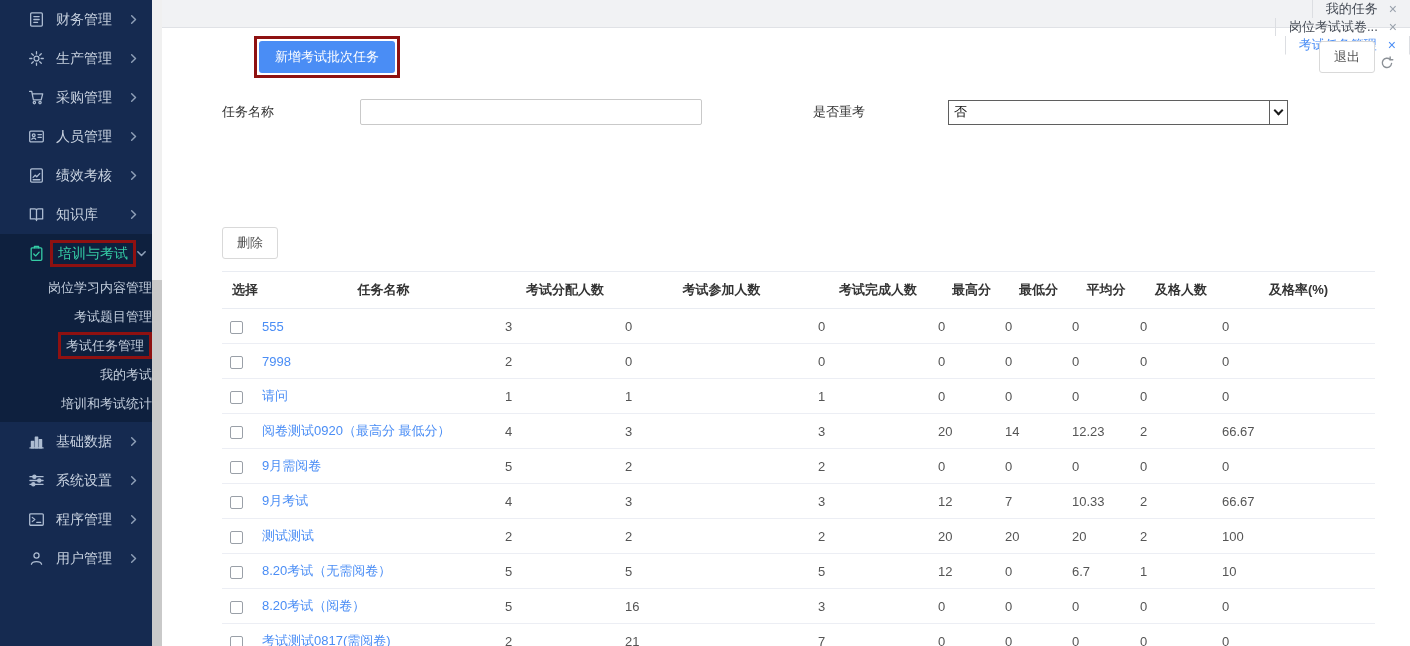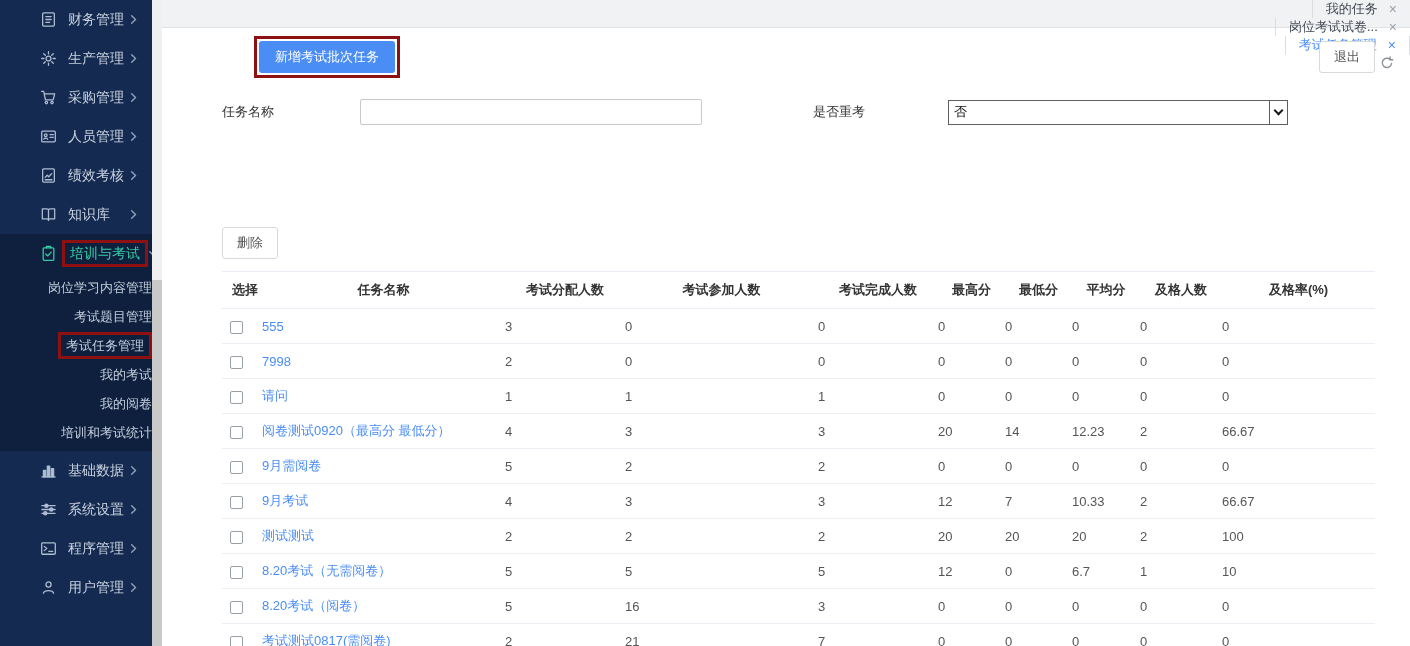--- a/index.html
+++ b/index.html
@@ -7,21 +7,21 @@
     --sb-bg:#152a50; --sb-sub:#0e203e; --pgbtn:#7fb0f4;
   }
   *{box-sizing:border-box;}
   html,body{margin:0;padding:0;}
   body{
     width:1410px;height:646px;overflow:hidden;display:flex;
     font-family:"Liberation Sans",sans-serif;background:#fff;
   }
   
   #sidebar{width:152px;flex-shrink:0;background:var(--sb-bg);color:#c7d1df;overflow:hidden;}
-  .menu-item{height:39px;display:flex;align-items:center;padding:0 13px 0 40px;cursor:pointer;font-size:14px;white-space:nowrap;}
+  .menu-item{height:39px;display:flex;align-items:center;padding:0 13px 0 28px;cursor:pointer;font-size:14px;white-space:nowrap;}
   .mi-icon{width:17px;height:17px;margin-right:11px;flex-shrink:0;color:#aebdd2;}
   .mi-icon svg{width:17px;height:17px;display:block;}
   .mi-label{flex:1;}
   .mi-chevron{width:11px;height:11px;color:#8fa0b8;flex-shrink:0;}
   .mi-chevron svg{width:11px;height:11px;display:block;}
   .expanded-block{background:var(--sb-sub);padding-bottom:4px;}
   .submenu-item{height:29px;line-height:29px;padding-left:42px;font-size:13px;color:#c2cddc;cursor:pointer;white-space:nowrap;text-align:right;}
   .active-label{color:var(--teal);}
   .ann{border:3px solid var(--ann);padding:1px 5px;margin:-4px 0 -4px -6px;display:inline-block;line-height:19px;}
   
@@ -170,21 +170,20 @@
           <span class="mi-chevron">
             <svg viewBox="0 0 12 12" fill="none" stroke="currentColor" stroke-width="1.6" stroke-linecap="round" stroke-linejoin="round">
               <path d="M2 4l4 4.2L10 4"></path>
             </svg>
           </span>
         </div>
         <div class="submenu-item">岗位学习内容管理</div>
         <div class="submenu-item">考试题目管理</div>
         <div class="submenu-item"><span class="ann">考试任务管理</span></div>
         <div class="submenu-item">我的考试</div>
-        <div class="submenu-item">我的阅卷</div>
         <div class="submenu-item">培训和考试统计</div>
       </div>
       <div class="menu-item">
         <span class="mi-icon">
           <svg viewBox="0 0 16 16" fill="none" stroke="currentColor" stroke-width="1.2" stroke-linecap="round" stroke-linejoin="round">
             <path d="M1.8 14h12.4"></path>
             <rect x="3.2" y="8" width="2.2" height="6" fill="currentColor"></rect>
             <rect x="6.9" y="4" width="2.2" height="10" fill="currentColor"></rect>
             <rect x="10.6" y="6.2" width="2.2" height="7.8" fill="currentColor"></rect>
           </svg>

